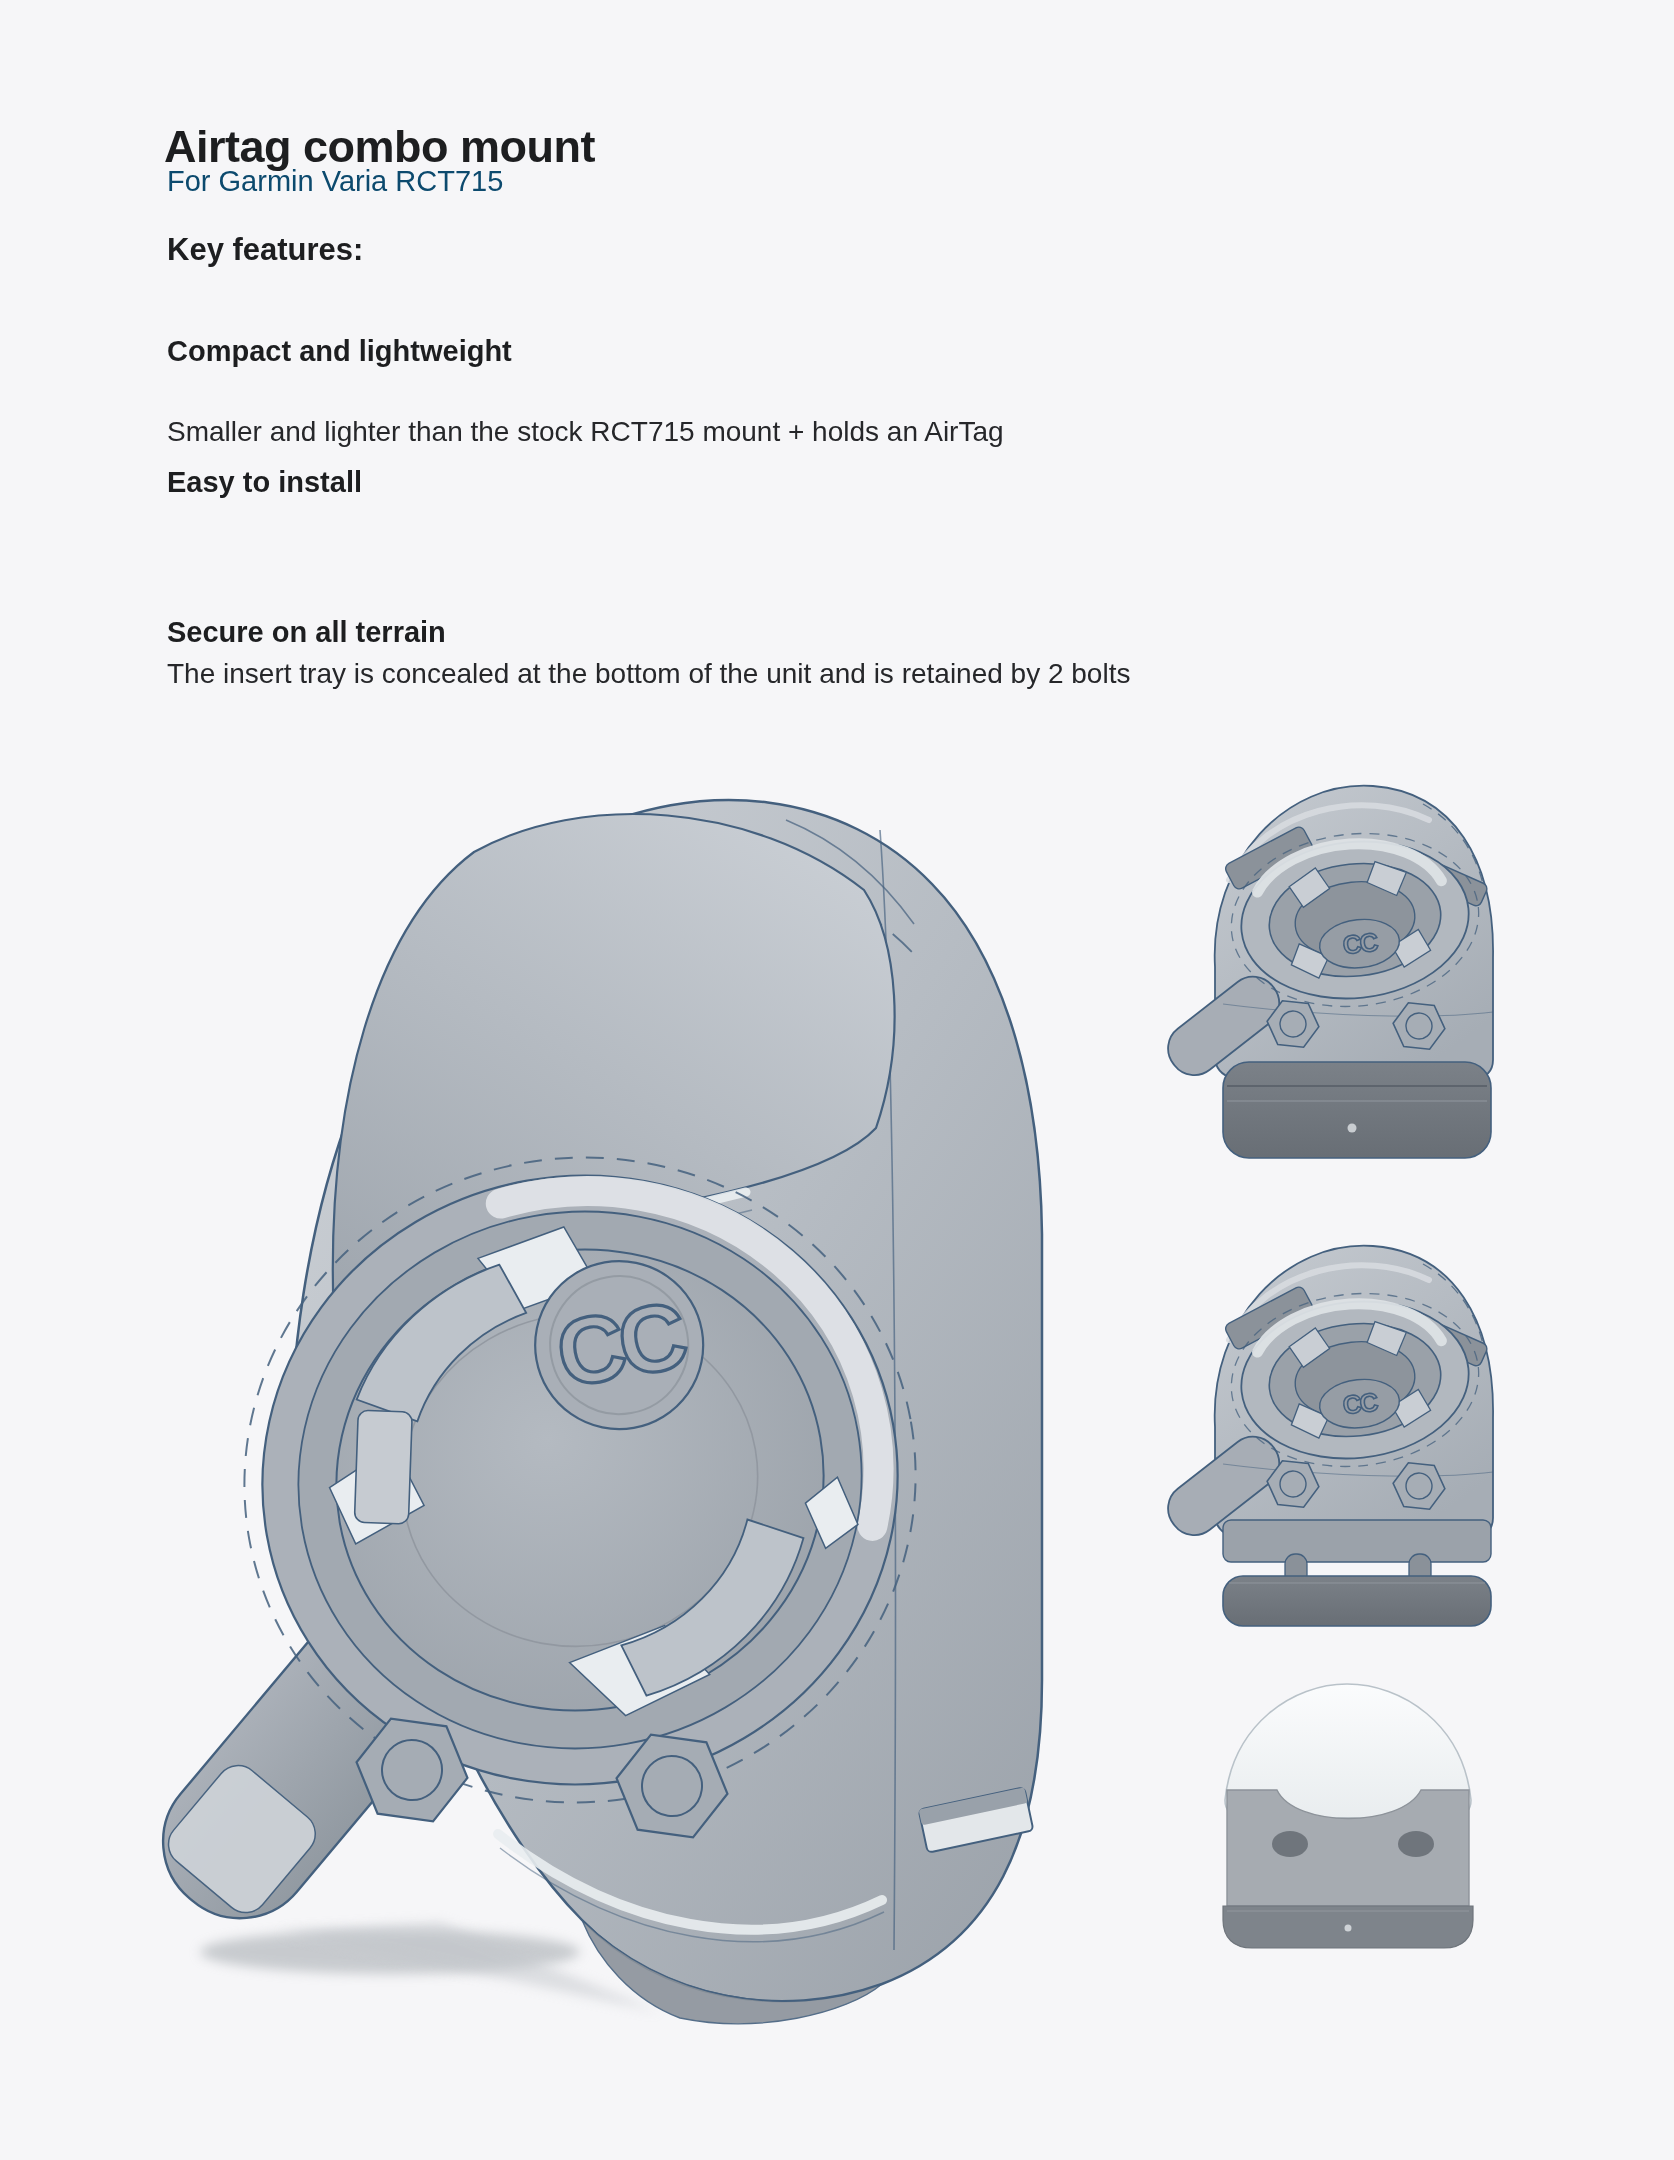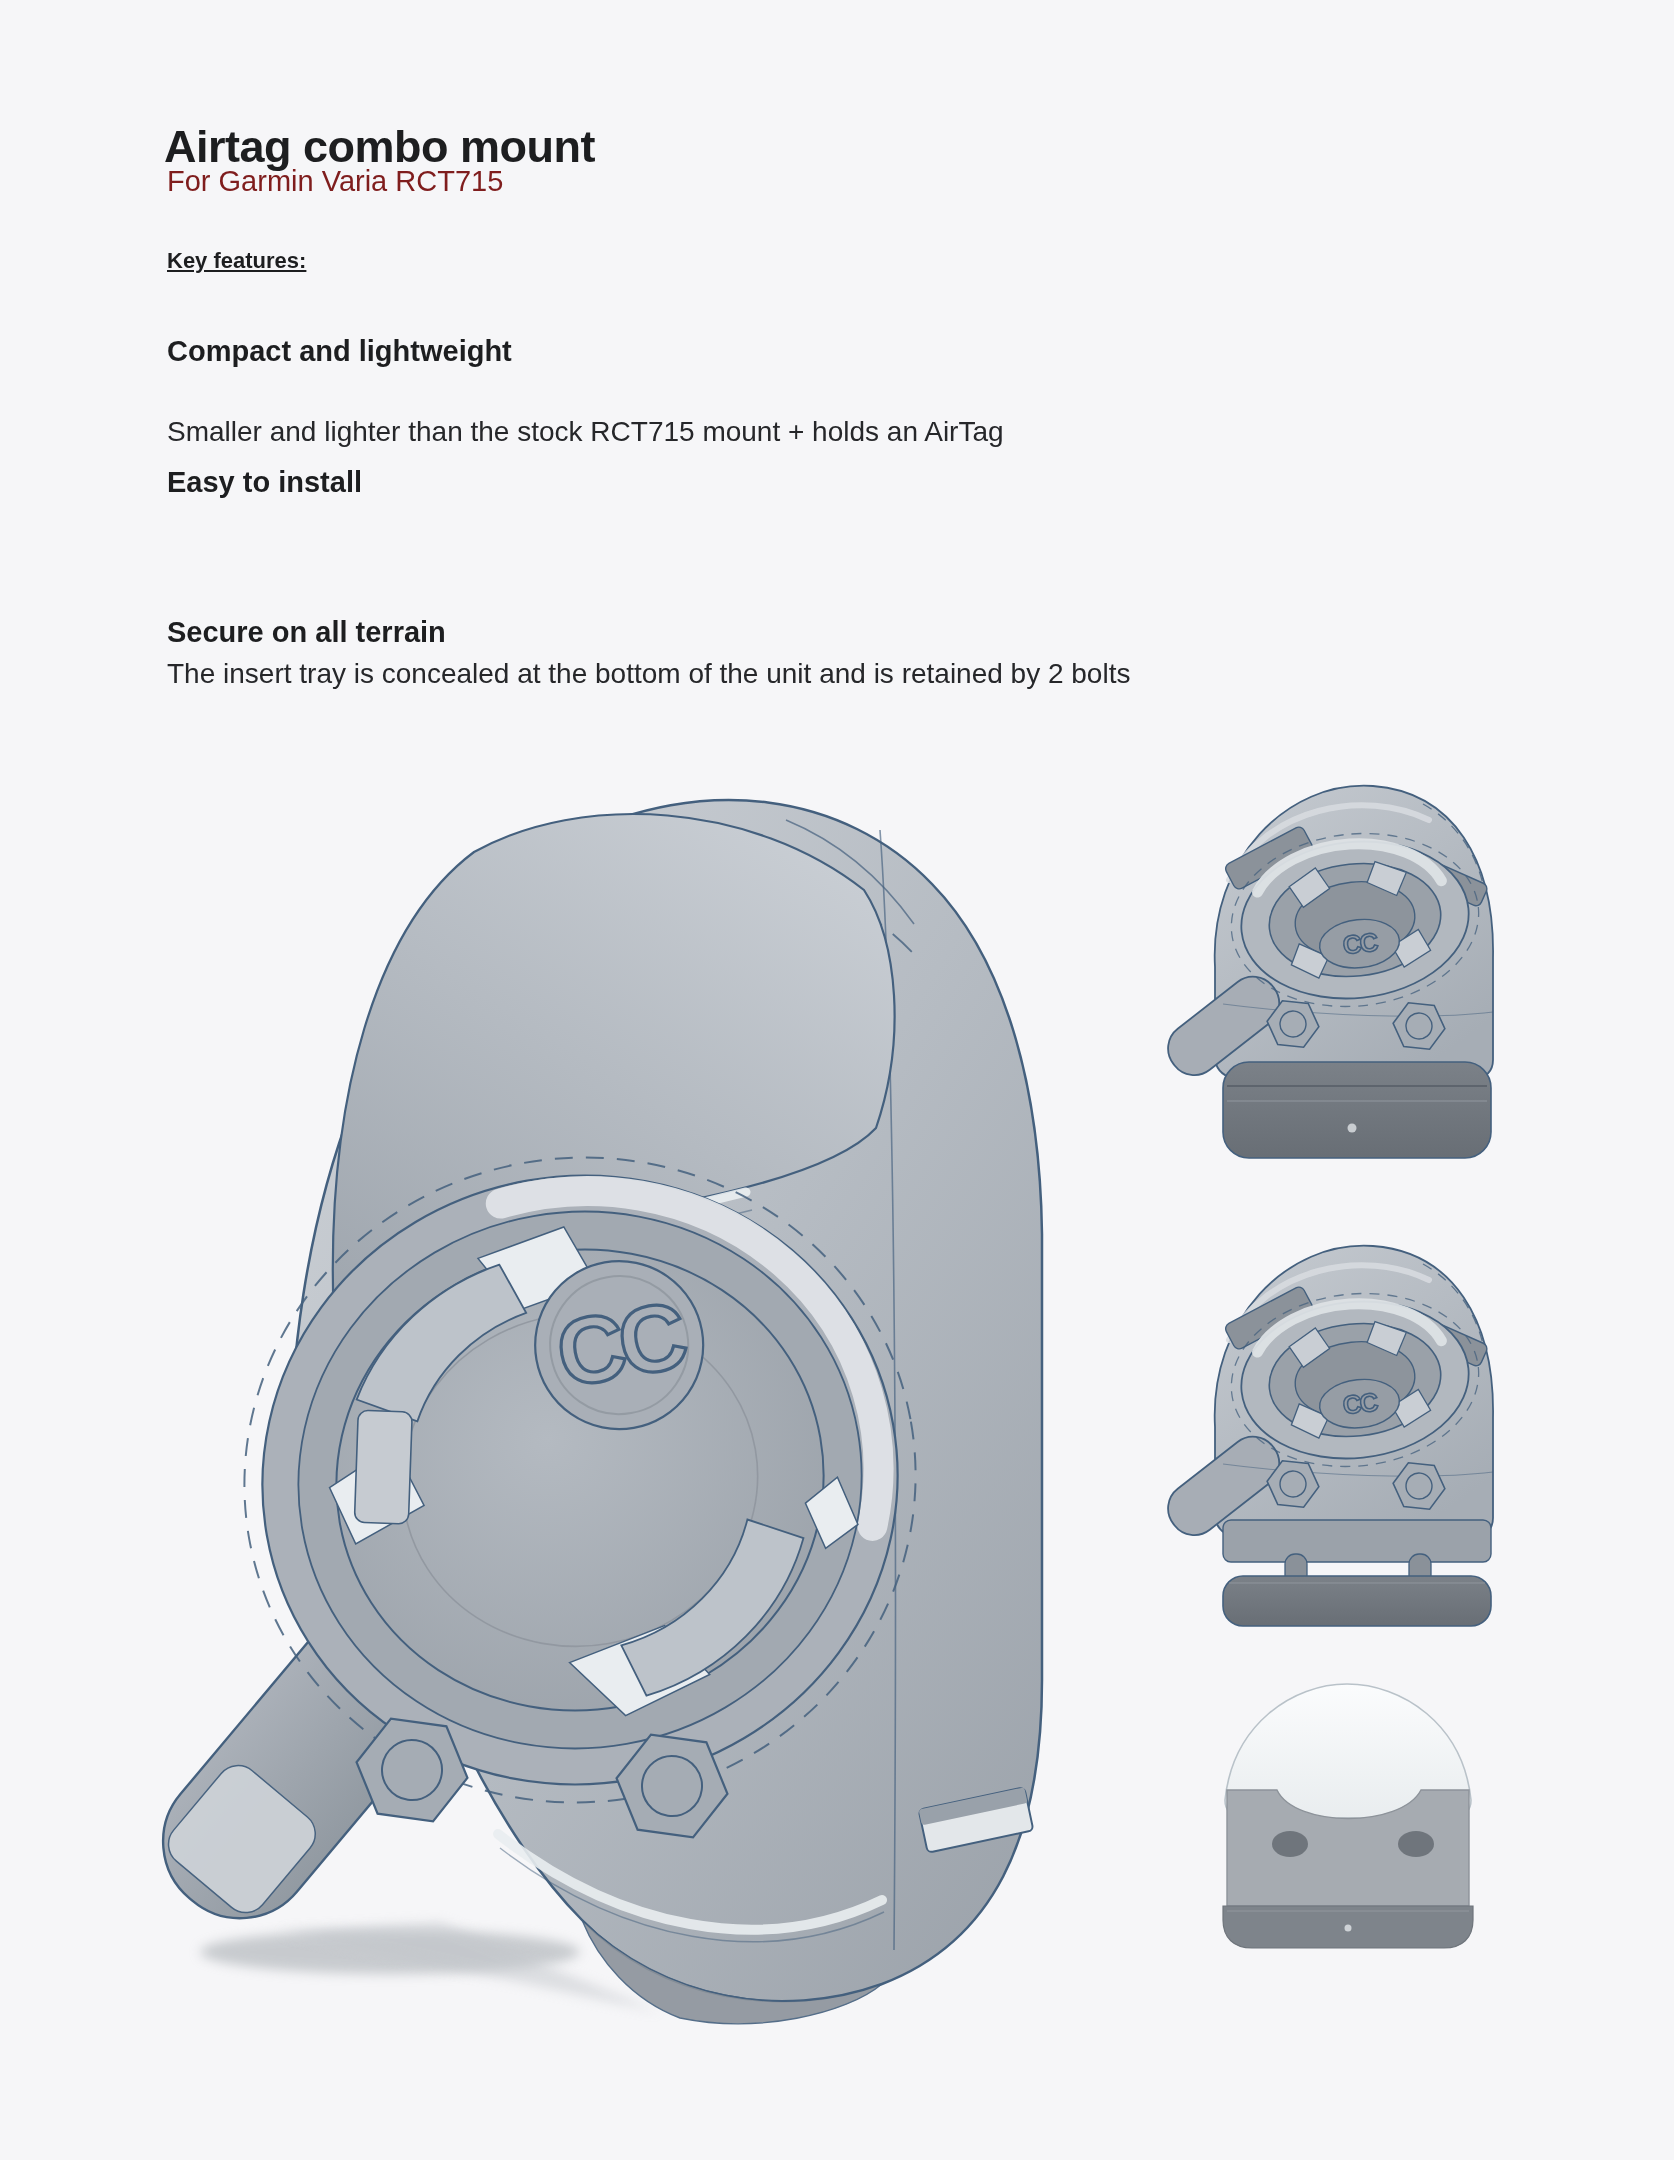--- a/index.html
+++ b/index.html
@@ -12,25 +12,25 @@
     overflow:hidden;
   }
   .page{position:absolute;inset:0;}
   .abs{position:absolute;}
   .title{
     left:164px;top:90px;
     font-size:45px;font-weight:700;letter-spacing:-0.5px;line-height:1.2;
   }
   .subtitle{
     left:167px;top:163px;
-    font-size:29px;font-weight:400;line-height:1.25;color:#7f1d1d;
+    font-size:29px;font-weight:400;line-height:1.25;color:#0c4a6e;
   }
   .features-heading{
-    left:167px;top:247px;
-    font-size:22px;font-weight:700;line-height:1.25;text-decoration:underline;
+    left:167px;top:231px;
+    font-size:31px;font-weight:700;line-height:1.25;
   }
   .feature-title{font-size:29px;font-weight:700;line-height:1.25;left:167px;}
   .feature-desc{font-size:28px;font-weight:400;line-height:1.25;left:167px;color:#26272a;}
   .ft1{top:333px;} .fd1{top:379px;margin-top:35px;}
   .ft2{top:464px;} .fd2{top:510px;}
   .ft3{top:614px;} .fd3{top:656px;}
   figure{margin:0;padding:0;}
   .render-main{left:140px;top:762px;width:910px;height:1330px;}
   .render-1{left:1165px;top:762px;width:335px;height:400px;}
   .render-2{left:1165px;top:1222px;width:335px;height:405px;}

